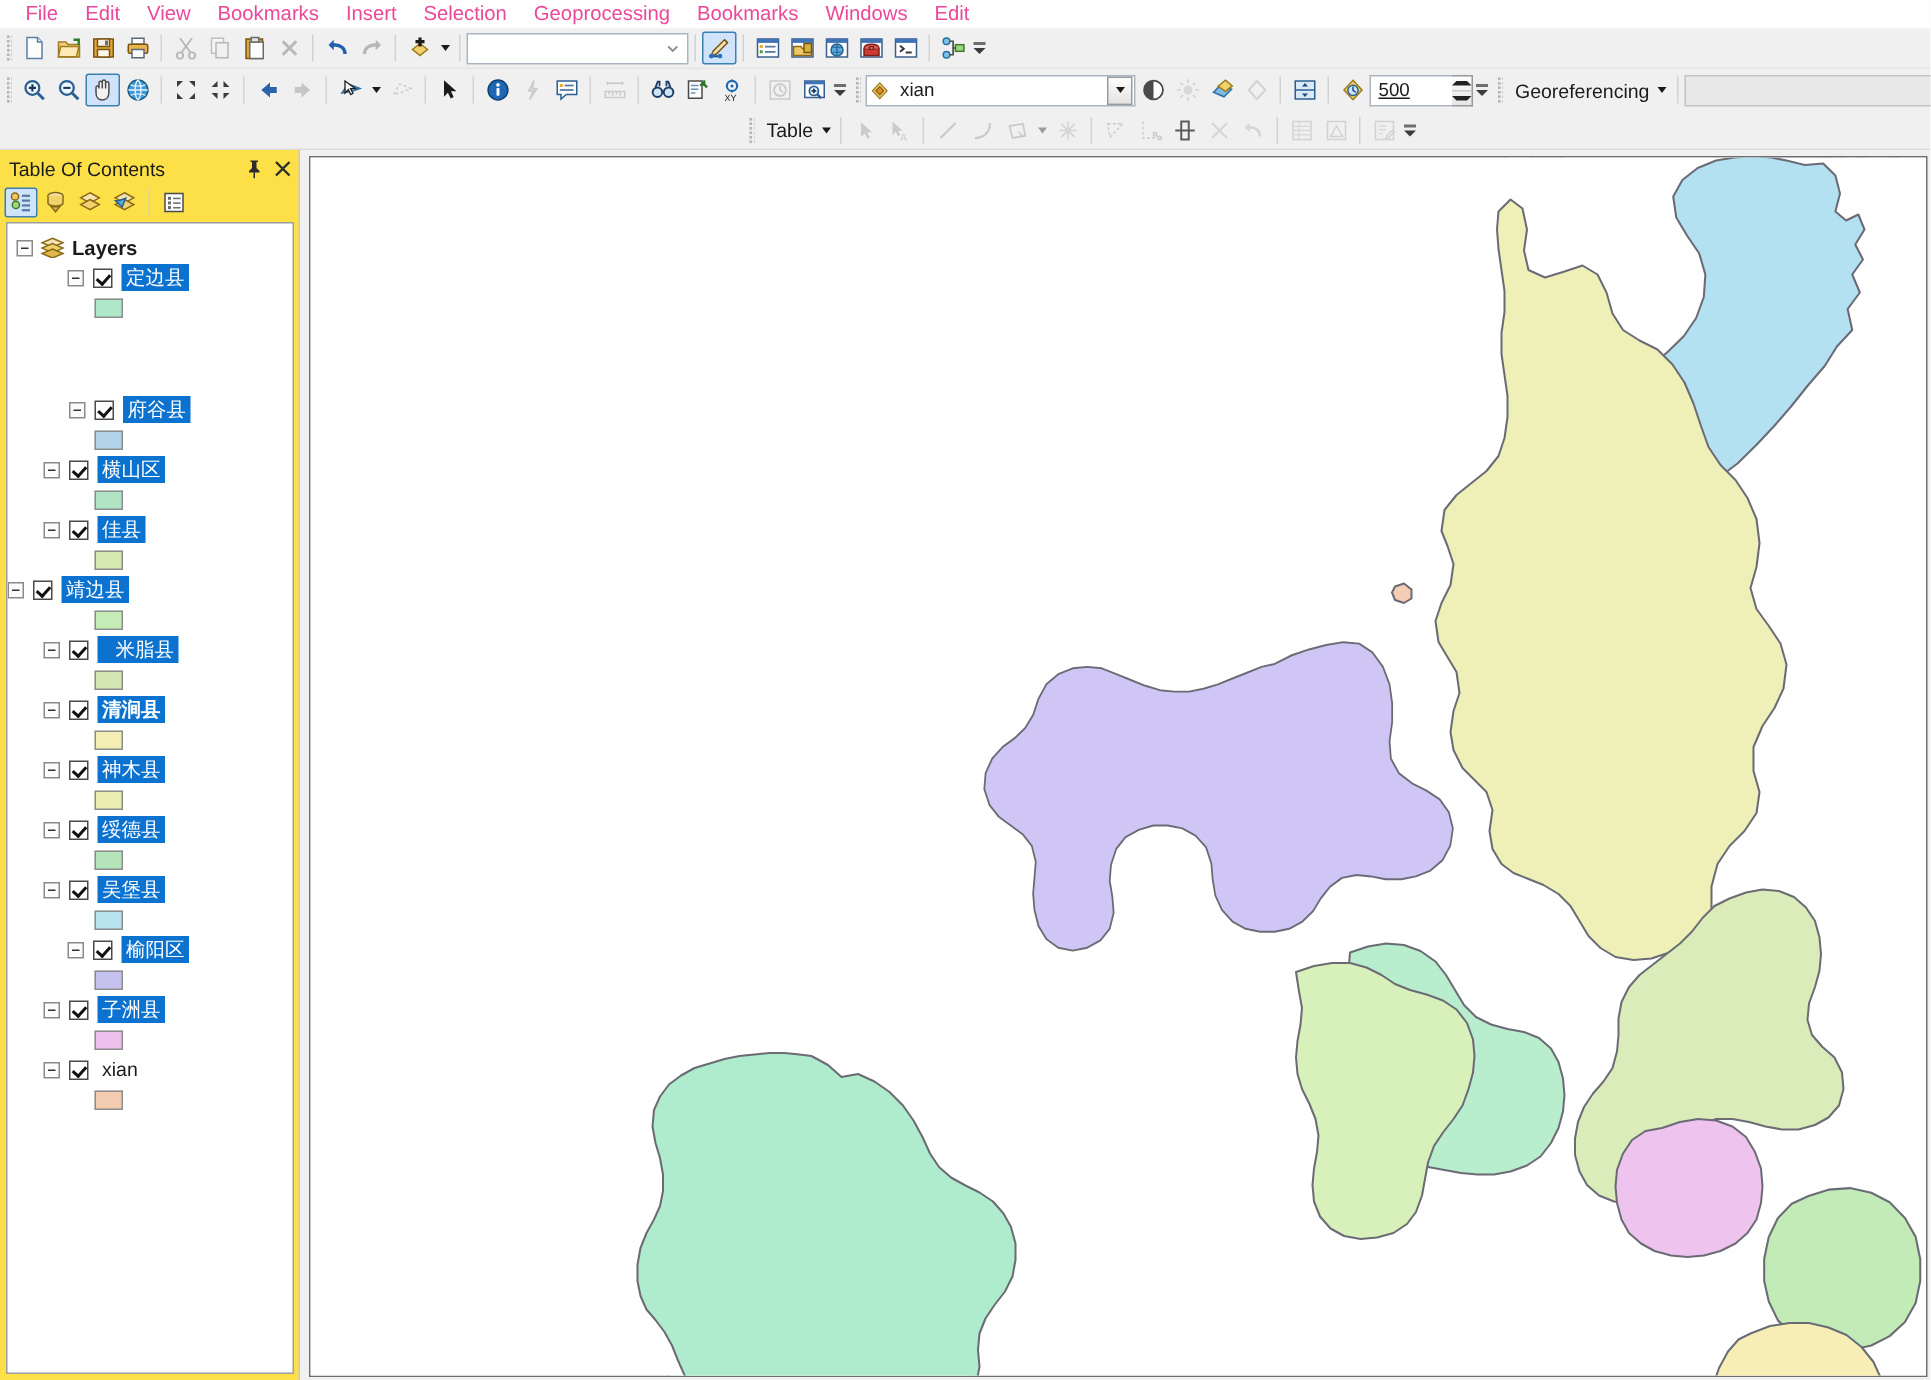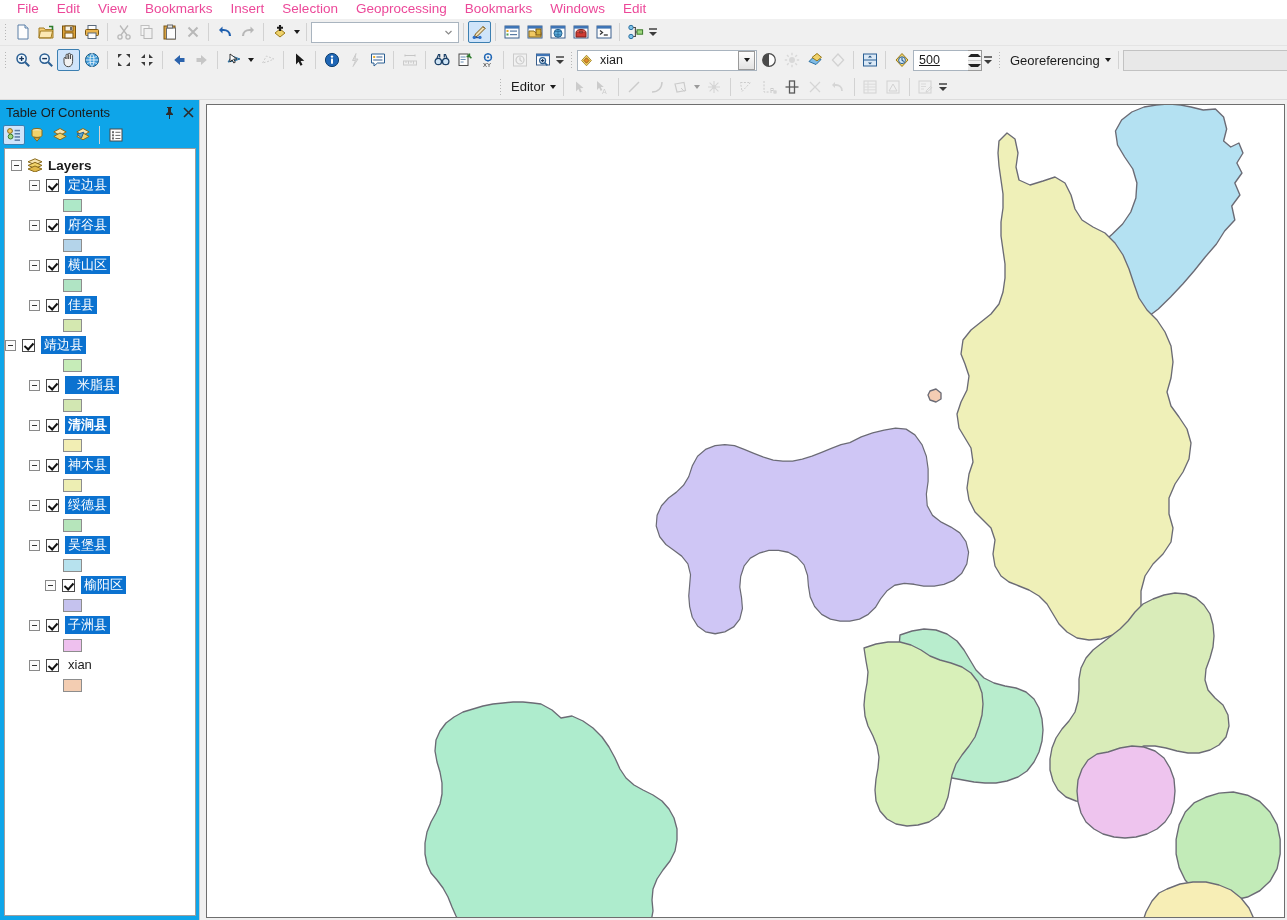--- a/index.html
+++ b/index.html
@@ -116,21 +116,21 @@
   .tri-dn { width:0;height:0;border-left:3px solid transparent;border-right:3px solid transparent;border-top:3.5px solid #222; }
 
   .tlabel {
     font-size: 13px; color: #1b1b1b; padding: 0 3px 0 5px;
     white-space: nowrap; flex: 0 0 auto;
   }
 
   
   .toc {
     position: absolute; left: 0; top: 100px; width: 200px; height: 820px;
-    background: #0ea5e9;
+    background: #fde047;
     border-right: 1px solid #c8c8c8;
   }
   .toc-title {
     height: 24px; display: flex; align-items: center;
     padding-left: 6px;
     font-size: 13px; color: #1b1b1b;
   }
   .toc-title .ttext { flex: 1 1 auto; }
   .pin-ico, .close-ico {
     width: 16px; height: 18px; display:flex; align-items:center; justify-content:center;
@@ -664,21 +664,21 @@
     <div class="combo flatcombo" style="width:205px;">
       <div class="cval"></div>
 
     </div>
 
   </div>
 
   <div class="toolbar-row3">
     <div style="width:495px;flex:0 0 auto;"></div>
     <div class="grip"></div>
-    <div class="tlabel">Editor</div>
+    <div class="tlabel">Table</div>
     <div class="caret-btn">
         <div class="caret"></div>
       </div>
     <div class="tsep"></div>
 
     <div class="tbtn dis">
       <svg width="16" height="16" viewBox="0 0 16 16">
           <path d="M5 2.5l0 10 2.4-2.5 1.7 3.5 1.8-.9-1.7-3.4 3.3-.1z" fill="#9a9a9a"></path>
         </svg>
     </div>
@@ -850,31 +850,31 @@
           <svg width="16" height="14" viewBox="0 0 16 14">
               <path d="M8 .8l7 3-7 3-7-3z" fill="#f5e3b0" stroke="#8a6a1a"></path>
               <path d="M8 4.4l7 3-7 3-7-3z" fill="#f0d26a" stroke="#8a6a1a"></path>
               <path d="M8 8l7 3-7 3-7-3z" fill="#e0b84a" stroke="#8a6a1a"></path>
             </svg>
         </span>
         <span class="layers-root" style="margin-left:5px;">Layers</span>
       </div>
 
       <div id="layer-list">
-          <div class="tree-row" style="padding-left: 24px;">
+          <div class="tree-row" style="padding-left: 24px; margin-left: 16px;">
             <span class="expander"></span>
             <span style="margin-left: 6px; display: inline-flex;">
               <span class="chk"></span>
             </span>
             <span class="lyr-name" style="margin-left: 6px;">定边县</span>
           </div>
           <div class="tree-row" style="padding-left: 58px;">
             <span class="swatch" style="background: rgb(174, 232, 200);"></span>
           </div>
-          <div class="tree-row" style="padding-left: 24px;">
+          <div class="tree-row" style="padding-left: 41px; margin-top: 48px;">
             <span class="expander"></span>
             <span style="margin-left: 6px; display: inline-flex;">
               <span class="chk"></span>
             </span>
             <span class="lyr-name" style="margin-left: 6px;">府谷县</span>
           </div>
           <div class="tree-row" style="padding-left: 58px;">
             <span class="swatch" style="background: rgb(180, 212, 234);"></span>
           </div>
           <div class="tree-row" style="padding-left: 24px;">

